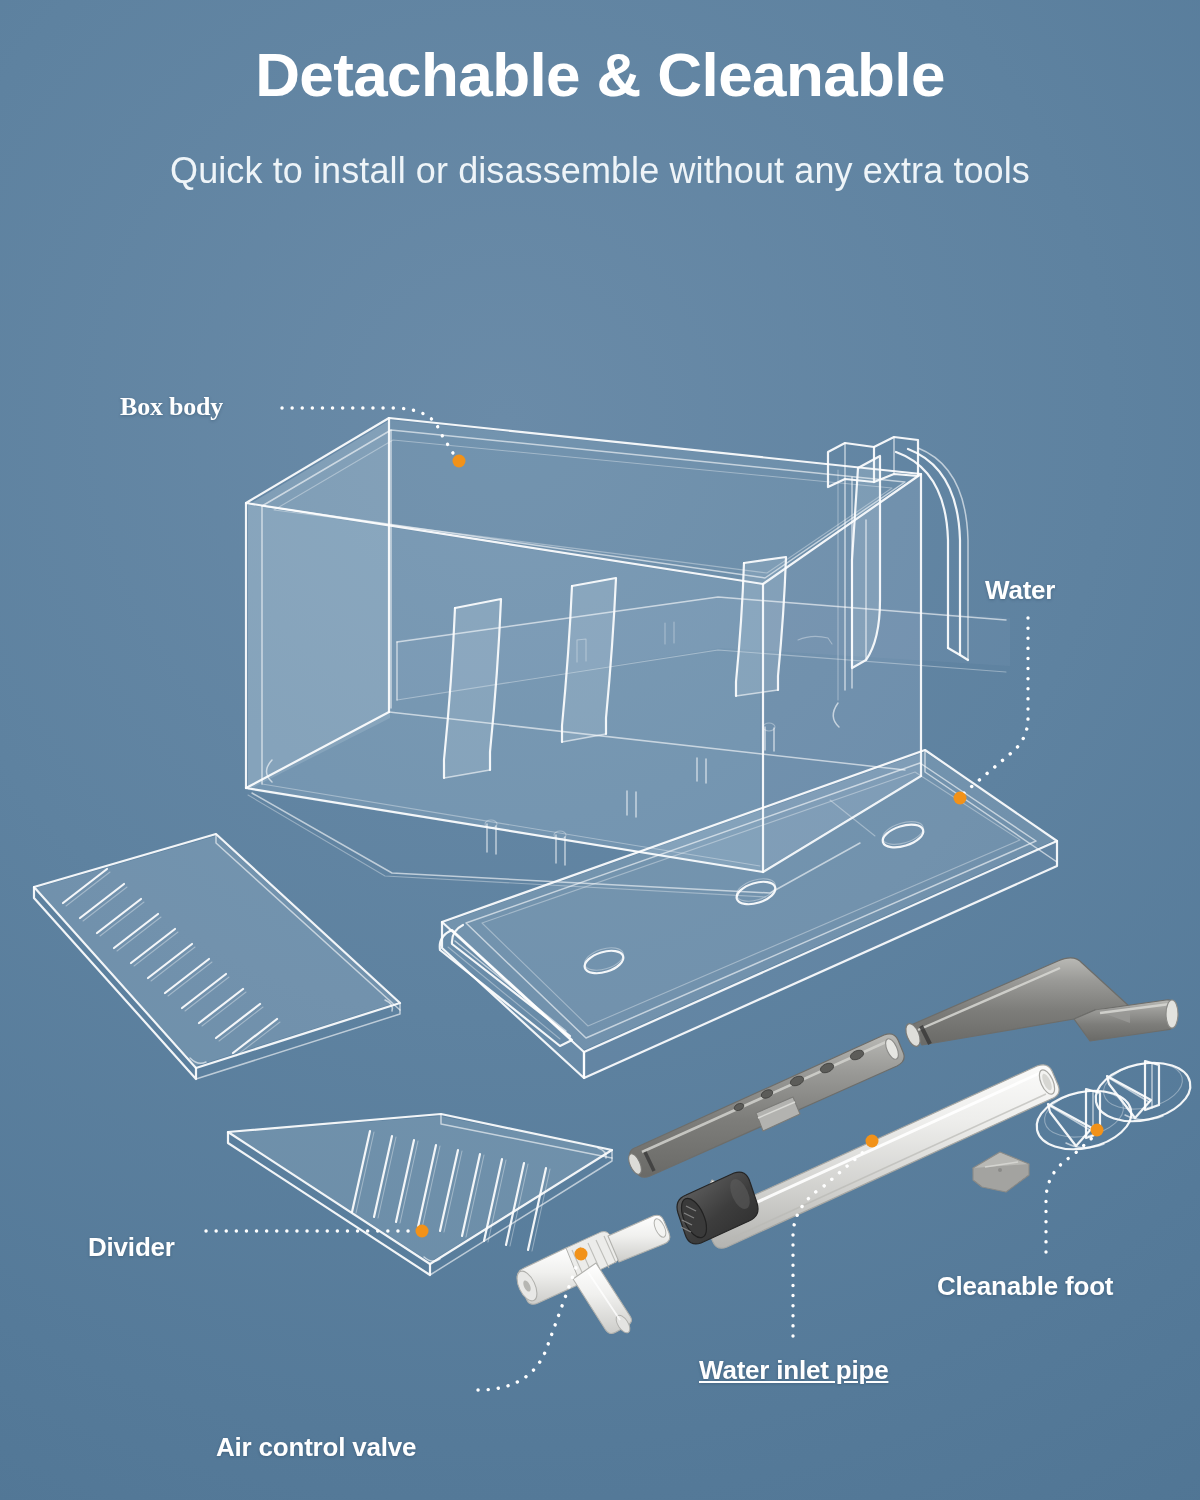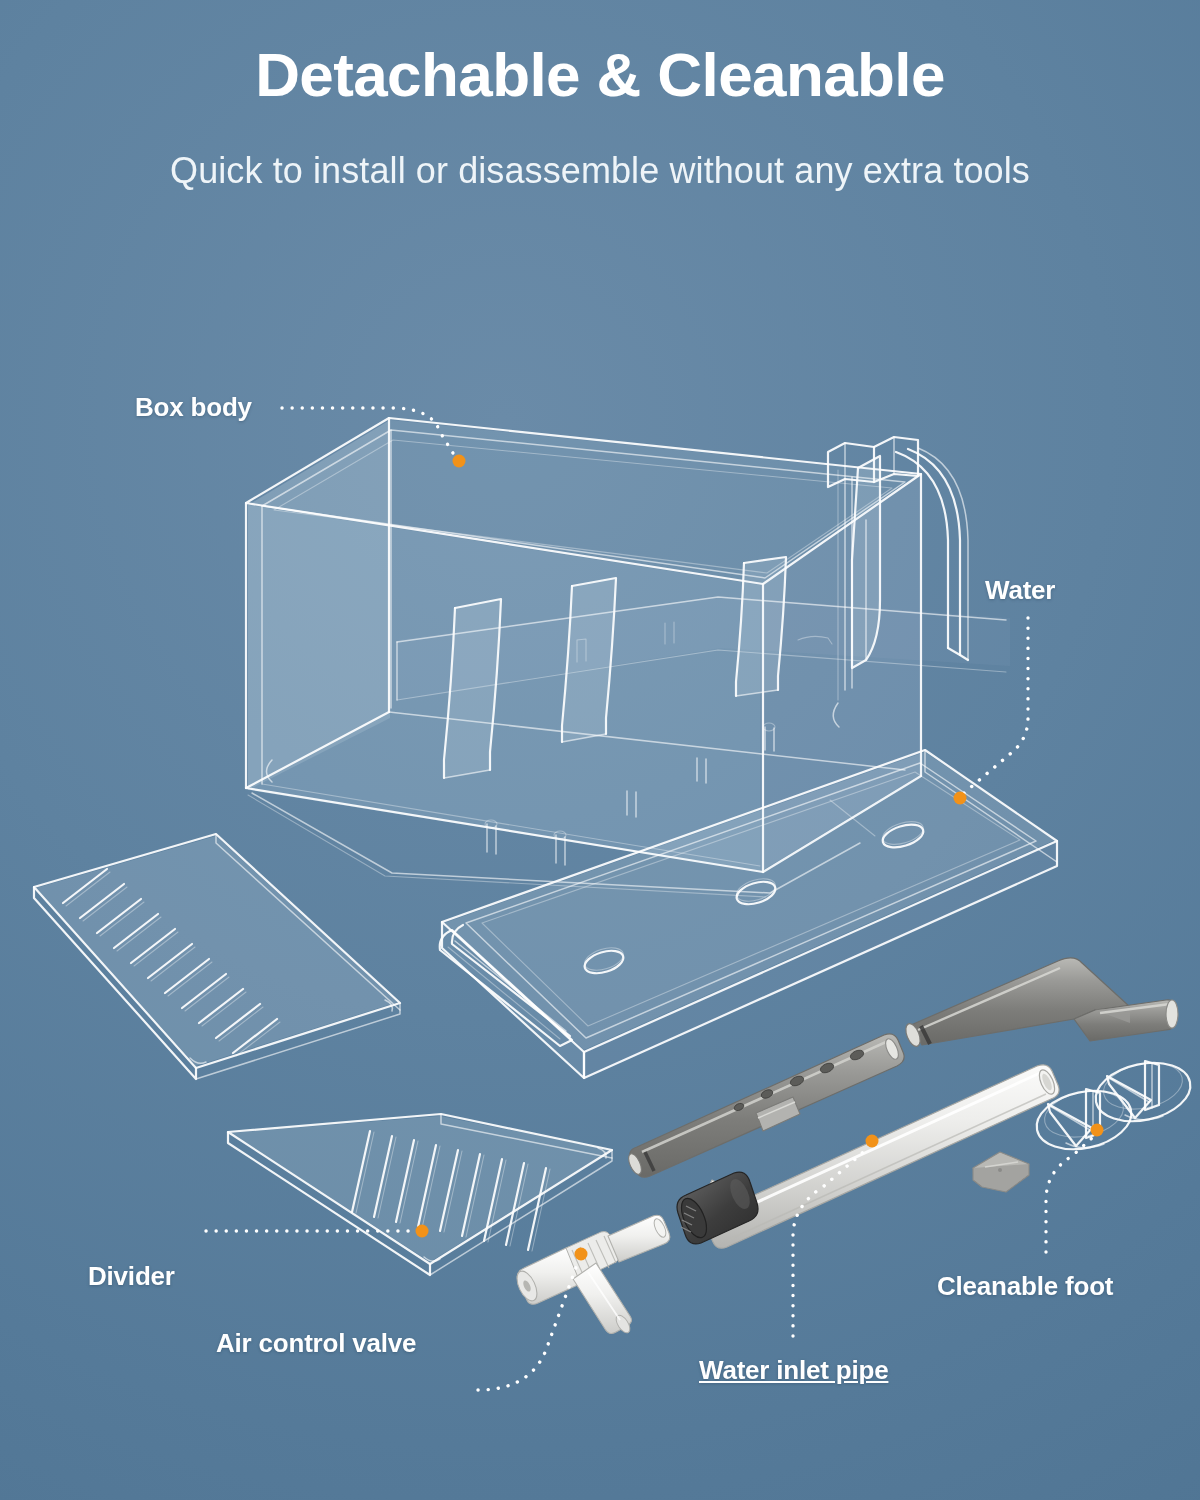--- a/index.html
+++ b/index.html
@@ -420,20 +420,20 @@
 
       <circle class="dot" cx="459" cy="461" r="6.5"></circle>
       <circle class="dot" cx="960" cy="798" r="6.5"></circle>
       <circle class="dot" cx="422" cy="1231" r="6.5"></circle>
       <circle class="dot" cx="581" cy="1254" r="6.5"></circle>
       <circle class="dot" cx="872" cy="1141" r="6.5"></circle>
       <circle class="dot" cx="1097" cy="1130" r="6.5"></circle>
     </g>
   </svg>
 
-  <div class="callout" style="left:135px;top:392px;">Box body</div>
+  <div class="callout" style="left:120px;top:392px;font-family:Liberation Serif, serif;">Box body</div>
   <div class="callout" style="left:985px;top:575px;">Water</div>
-  <div class="callout" style="left:88px;top:1261px;">Divider</div>
-  <div class="callout" style="left:216px;top:1328px;">Air control valve</div>
+  <div class="callout" style="left:88px;top:1232px;">Divider</div>
+  <div class="callout" style="left:216px;top:1432px;">Air control valve</div>
   <div class="callout" style="left:699px;top:1355px;text-decoration:underline;">Water inlet pipe</div>
   <div class="callout" style="left:937px;top:1271px;">Cleanable foot</div>
 
 </div>
 
 </body></html>

